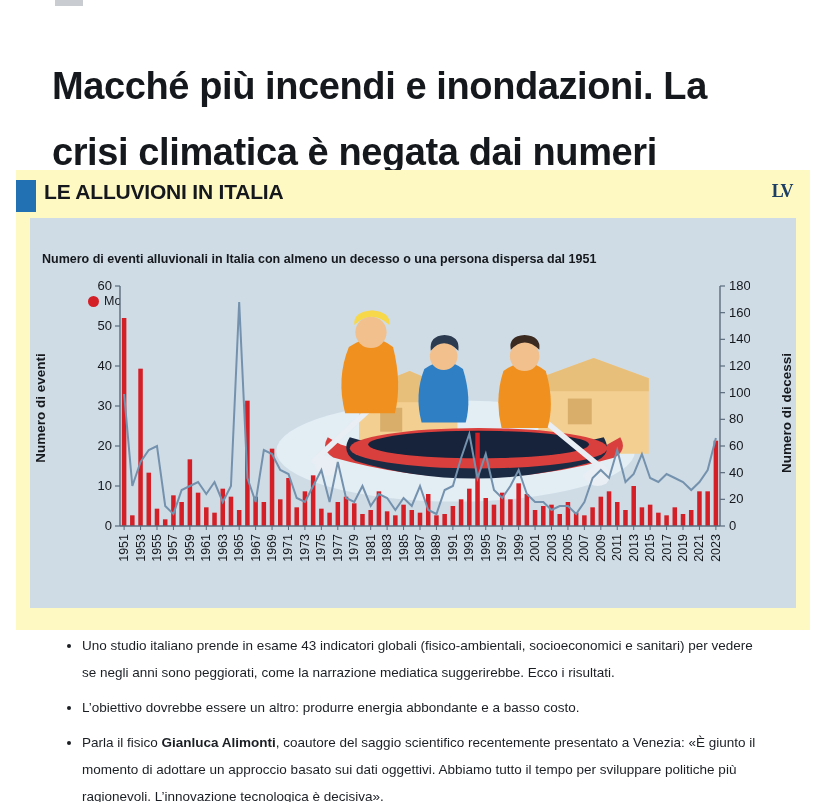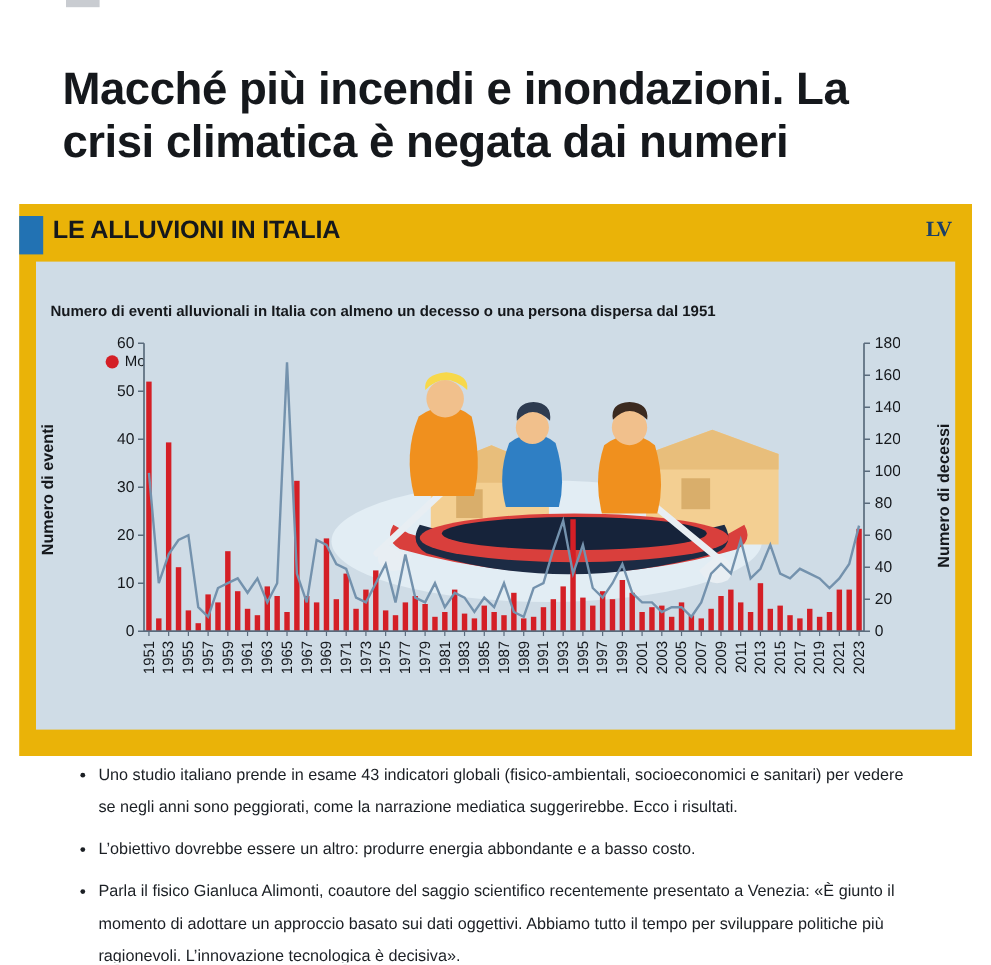--- a/index.html
+++ b/index.html
@@ -21,32 +21,32 @@
   }
   .kicker-box {
     position: absolute; left: 55px; top: -6px;
     width: 28px; height: 12px;
     background: #c9ccd1;
   }
   .headline {
     position: absolute;
     left: 52px; top: 28px; width: 700px;
     font-size: 38px;
-    line-height: 44px;
+    line-height: 66px;
     font-weight: bold;
     color: #15181c;
     letter-spacing: -0.4px;
   }
 
   
   .info-card {
     position: absolute;
     left: 16px; top: 170px;
     width: 794px; height: 460px;
-    background: #eab308;
+    background: #fef9c3;
   }
   .info-header {
     position: absolute; left: 0; top: 10px;
     width: 794px; height: 32px;
   }
   .info-header .blue-tab {
     position: absolute; left: 0; top: 0;
     width: 20px; height: 32px;
     background: #2272b3;
   }
@@ -106,21 +106,21 @@
   .bullets {
     position: absolute;
     left: 64px; top: 632px;
     width: 700px;
     font-size: 13.5px;
     color: #1b1f24;
     line-height: 27px;
   }
   .bullets ul { margin: 0; padding-left: 18px; }
   .bullets li { margin-bottom: 8px; }
-  .bullets b { font-weight: normal; }
+  .bullets b { font-weight: bold; }
   .bottom-rule {
     position: absolute; left: 0; bottom: 0; width: 826px; height: 2px;
     background: #ffffff;
   }
   .side-bar-right {
     position: absolute; right: 0; top: 0; width: 14px; height: 804px;
     background: #ffffff;
   }
 </style>
 </head>

